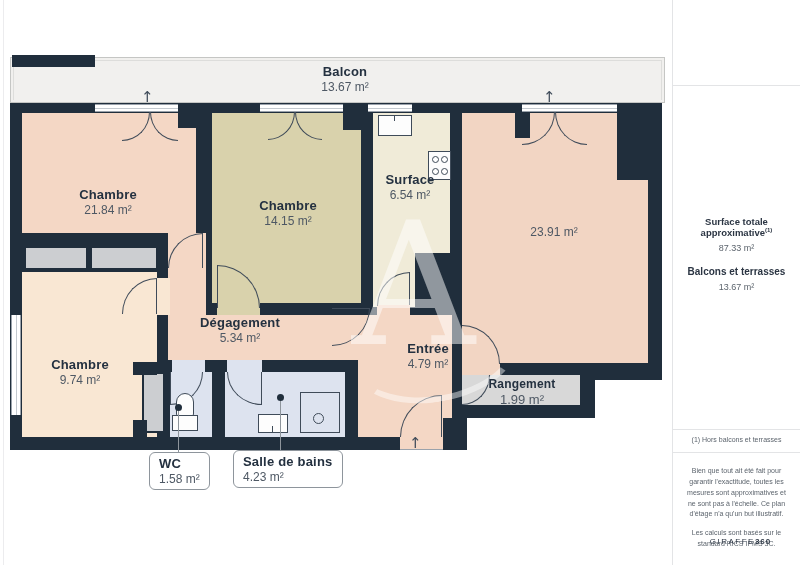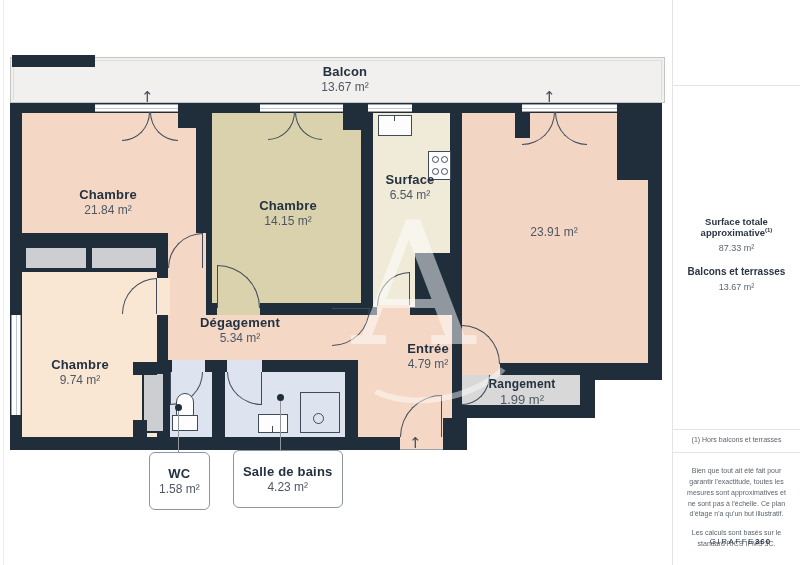--- a/index.html
+++ b/index.html
@@ -18,21 +18,21 @@
   .arc.br{border-right:1px solid #3f4b59;border-bottom:1px solid #3f4b59;border-bottom-right-radius:100% 100%;}
   .arc.bl{border-left:1px solid #3f4b59;border-bottom:1px solid #3f4b59;border-bottom-left-radius:100% 100%;}
   .arc.tl{border-left:1px solid #3f4b59;border-top:1px solid #3f4b59;border-top-left-radius:100% 100%;}
   .arc.tr{border-right:1px solid #3f4b59;border-top:1px solid #3f4b59;border-top-right-radius:100% 100%;}
   .dline{position:absolute;background:#3f4b59;}
   .rlabel{position:absolute;text-align:center;line-height:1.22;}
   .rname{font-weight:bold;font-size:13px;color:#243140;letter-spacing:.2px;}
   .rarea{font-size:12px;color:#4e5864;}
   .rlabel.small .rname{font-size:12px;}
   .rlabel.small .rarea{font-size:13px;}
-  .callout{position:absolute;background:#fff;border:1.4px solid #8e959c;border-radius:6px;text-align:center;padding:13px 9px;line-height:1.2;}
+  .callout{position:absolute;background:#fff;border:1.4px solid #8e959c;border-radius:6px;padding:3px 9px;line-height:1.2;}
   .callout .rname{font-size:13px;}
   .leader{position:absolute;background:#8e959c;width:1px;}
   .dot{position:absolute;width:7px;height:7px;border-radius:50%;background:#202e3c;}
   .fixture{position:absolute;box-sizing:border-box;border:1px solid #3f4b59;background:#fdfdfd;}
   .burner{position:absolute;width:7px;height:7px;border:1px solid #3f4b59;border-radius:50%;box-sizing:border-box;background:#fff;}
   .arrow{position:absolute;font-size:15px;color:#3f4b59;line-height:1;font-family:"DejaVu Sans",sans-serif;}
   .watermark{position:absolute;left:352px;top:200px;font-family:"DejaVu Serif",serif;font-size:170px;line-height:1;color:rgba(255,255,255,.5);}
   .swoosh{position:absolute;left:348px;top:298px;width:160px;height:92px;border:6px solid transparent;border-bottom-color:rgba(255,255,255,.45);border-radius:50%;transform:rotate(-10deg);}
   
   .sidebar{position:absolute;left:672px;top:0;width:128px;height:565px;background:#fff;border-left:1px solid #e3e4e6;box-sizing:border-box;}

